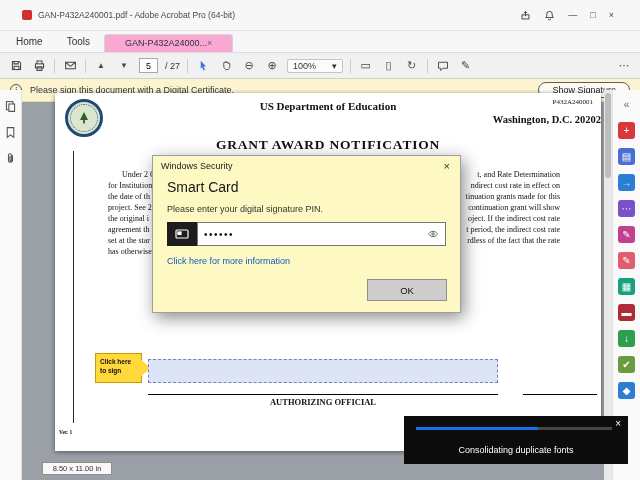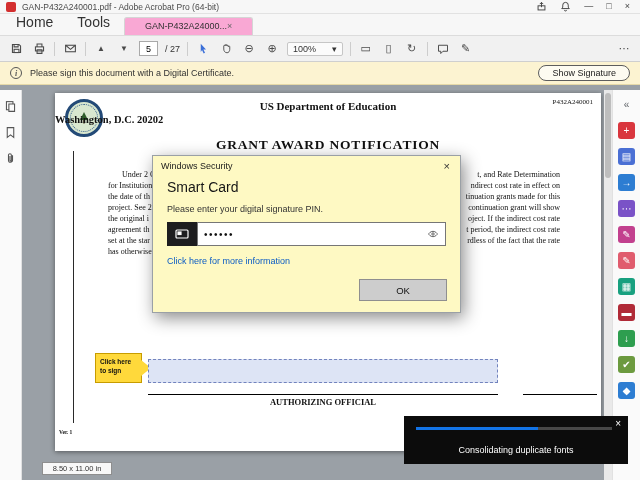--- a/index.html
+++ b/index.html
@@ -5,31 +5,31 @@
   * { box-sizing: border-box; }
   html,body { margin:0; padding:0; }
   body {
     width:640px; height:480px; overflow:hidden; position:relative;
     font-family:"Liberation Sans", sans-serif; background:#9aa0a6;
     -webkit-font-smoothing:antialiased;
   }
   .app { position:absolute; inset:0; }
 
   
-  .titlebar { height:14px; background:#f7f7f7; border-bottom:1px solid #e2e2e2;
-    display:flex; align-items:center; padding:0 6px; }
+  .titlebar { height:31px; background:#f7f7f7; border-bottom:1px solid #e2e2e2;
+    display:flex; align-items:center; padding:0 22px; }
   .appicon { width:10px; height:10px; background:#d32f2f; border-radius:2px; margin-right:6px; flex:0 0 auto; }
   .wintitle { font-size:8.5px; color:#4a4a4a; white-space:nowrap; }
   .tbright { margin-left:auto; display:flex; align-items:center; gap:13px; padding-right:4px; color:#555; }
   .tbright .wicon { font-size:9px; line-height:1; color:#444; display:inline-flex; align-items:center; }
 
   
   .tabbar { height:22px; background:#f7f7f7; border-bottom:1px solid #dcdcdc;
     display:flex; align-items:flex-end; padding-left:4px; }
-  .tab { font-size:14px; color:#333; padding:0 12px 5px; }
+  .tab { font-size:10px; color:#333; padding:0 12px 5px; }
   .doctab { display:flex; align-items:center; background:#f9a8d4; border:1px solid #d5d5d5;
     border-bottom:none; border-radius:3px 3px 0 0; padding:3px 20px 4px; font-size:9px; color:#333; margin-left:2px; }
   .doctab .tclose { font-size:9px; color:#666; }
 
   
   .toolbar { height:26px; background:#f1f1f1; border-bottom:1px solid #cfcfcf;
     display:flex; align-items:center; gap:7px; padding:0 8px; }
   .ticon { display:inline-flex; align-items:center; justify-content:center; width:16px; height:16px;
     color:#4a4a4a; font-size:11px; line-height:1; }
   .ticon.small { font-size:8px; }
@@ -64,21 +64,21 @@
   .tool i { font-style:normal; font-size:10px; line-height:1; }
 
   
   .page { position:absolute; left:33px; top:3px; width:546px; height:358px; background:#fff;
     box-shadow:0 1px 5px rgba(0,0,0,.45); font-family:"Liberation Serif", serif; color:#111; }
   .docnum { position:absolute; right:8px; top:5px; font-size:7px; }
   .seal { position:absolute; left:10px; top:6px; width:38px; height:38px; border-radius:50%;
     border:3px solid #234a77; background:#d9e7cf; display:flex; align-items:center; justify-content:center; }
   .seal::before { content:""; position:absolute; inset:2px; border:1px dotted #35608e; border-radius:50%; }
   .dept1 { position:absolute; top:7px; left:0; right:0; text-align:center; font-size:11px; font-weight:bold; }
-  .dept2 { position:absolute; top:21px; left:0; right:0; text-align:left; font-size:10.5px; font-weight:bold; }
+  .dept2 { position:absolute; top:21px; left:0; right:0; text-align:right; font-size:10.5px; font-weight:bold; }
   .doctitle { position:absolute; top:44px; left:0; right:0; text-align:center; font-size:13.5px;
     font-weight:bold; letter-spacing:0.8px; }
   .bodytext { position:absolute; left:53px; top:76px; width:452px; }
   .bline { display:flex; justify-content:space-between; font-size:8px; line-height:11px; }
   .bline:first-of-type .bl { padding-left:14px; }
   .vline { position:absolute; left:18px; top:58px; width:1px; height:272px; background:#2a2a2a; }
   .sigfield { position:absolute; left:93px; top:266px; width:350px; height:24px;
     background:#dde4f5; border:1px dashed #7283bd; }
   .callout { position:absolute; left:40px; top:260px; width:47px; height:30px; background:#ffd93b;
     border:1px solid #c79c00; font:bold 6.5px "Liberation Sans", sans-serif; color:#111;
@@ -105,21 +105,21 @@
   .dlgrow { display:flex; margin:8px 14px 0; height:24px; }
   .cardbtn { width:30px; height:24px; background:#1d1d1f; display:flex; align-items:center; justify-content:center; flex:0 0 auto; color:#fff; }
   .pinbox { flex:1; height:24px; border:1px solid #767676; background:#fff; display:flex; align-items:center; padding:0 6px; }
   .pinfield { flex:1; border:none; outline:none; font-size:10px; letter-spacing:1.5px; color:#111; padding:0;
     font-family:"Liberation Sans", sans-serif; background:transparent; }
   .eyeicon { color:#555; display:inline-flex; }
   .dlglink { margin:10px 14px 0; font-size:9px; color:#0b5cc4; }
   .dlgbtns { position:absolute; right:13px; bottom:11px; display:flex; gap:7px; }
   .dlgbtn { height:22px; background:#cdcdcd; border:1px solid #8f8f8f; font-size:9.5px; color:#111;
     display:flex; align-items:center; justify-content:center; }
-  .dlgbtn.ok { width:88px; }
+  .dlgbtn.ok { width:80px; }
   .dlgbtn.cancel { width:114px; }
 
   
   .toast { position:absolute; left:404px; top:416px; width:224px; height:48px; background:#0c0c0c; z-index:20; }
   .toastclose { position:absolute; right:7px; top:2px; color:#fff; font-size:10px; }
   .toasttrack { position:absolute; left:12px; top:11px; width:196px; height:3px; background:#474747; }
   .toastfill { height:100%; background:#1273e6; width:0; }
   .toastmsg { position:absolute; left:0; right:0; bottom:9px; text-align:center; font-size:9px; color:#fff; }
 
   svg { display:block; }

